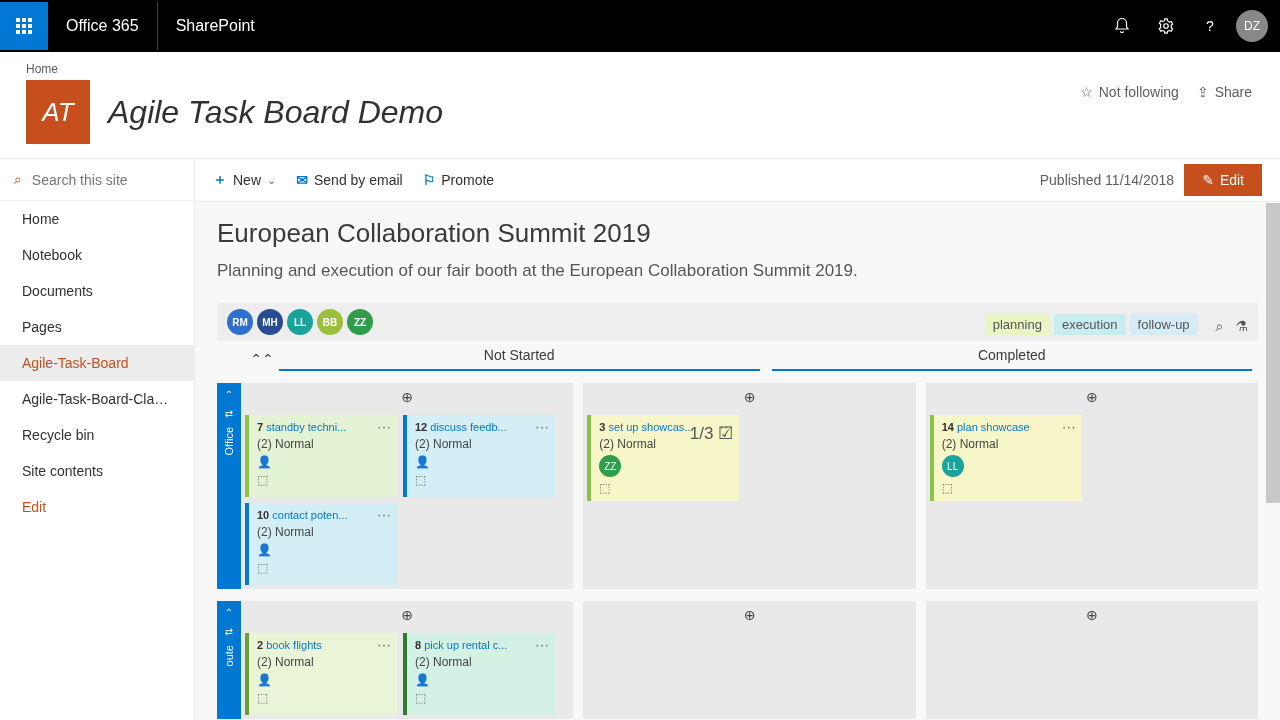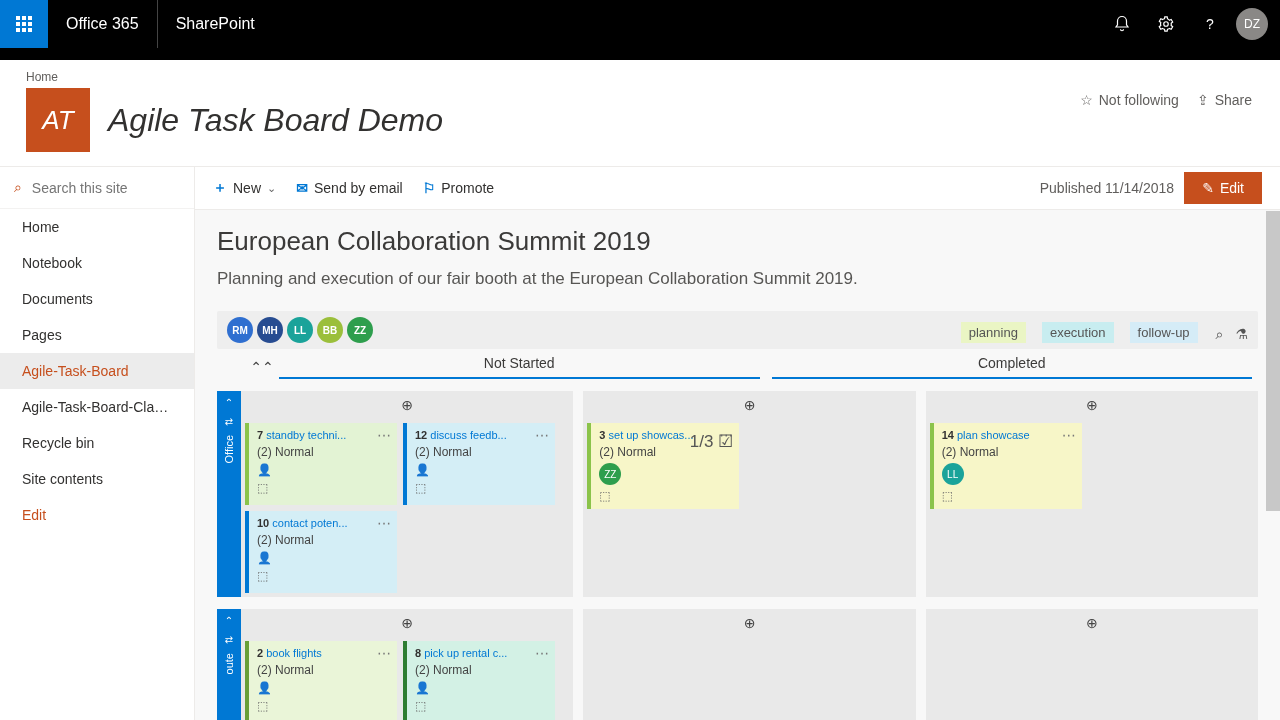--- a/index.html
+++ b/index.html
@@ -1,17 +1,17 @@
 <!DOCTYPE html>
 <html><head>
 <meta charset="utf-8">
 <style>
 * { box-sizing: border-box; margin: 0; padding: 0; }
 body { font-family: "Segoe UI", Arial, sans-serif; font-size: 14px; color: #323130; background: #fff; width: 1280px; height: 720px; overflow: hidden; }
-.topbar { background: #000; height: 60px; display: flex; align-items: flex-start; color: #fff; }
+.topbar { background: #000; height: 52px; display: flex; align-items: center; color: #fff; }
 .waffle { width: 48px; height: 48px; background: #0078d4; display: flex; align-items: center; justify-content: center; cursor: pointer; }
 .waffle-grid { display: grid; grid-template-columns: repeat(3,4px); grid-template-rows: repeat(3,4px); gap: 2px; }
 .waffle-grid div { background: #fff; }
 .brand { padding: 0 18px; font-size: 16px; border-right: 1px solid #444; height: 48px; display: flex; align-items: center; }
 .top-right { margin-left: auto; display: flex; align-items: center; }
 .top-icon { width: 44px; height: 48px; display: flex; align-items: center; justify-content: center; cursor: pointer; color: #fff; }
 .avatar { width: 32px; height: 32px; border-radius: 50%; background: #8a8886; color: #fff; display: flex; align-items: center; justify-content: center; font-size: 12px; margin: 0 12px 0 4px; }
 .header-area { padding: 10px 20px 14px 26px; position: relative; }
 .breadcrumb { font-size: 12px; color: #605e5c; margin-bottom: 4px; }
 .title-row { display: flex; align-items: center; gap: 18px; font-style: italic; }
@@ -31,21 +31,21 @@
 .cmd { display: flex; align-items: center; gap: 6px; cursor: pointer; color: #323130; font-size: 14px; }
 .cmd-icon { color: #0078d4; font-weight: bold; }
 .cmd-right { margin-left: auto; display: flex; align-items: center; gap: 10px; }
 .published { color: #605e5c; font-size: 14px; }
 .edit-btn { background: #c64f1d; color: #fff; padding: 8px 18px; display: flex; align-items: center; gap: 6px; cursor: pointer; font-size: 14px; }
 .content { padding: 16px 22px; overflow: hidden; }
 .page-title { font-size: 26px; font-weight: 300; color: #3b3a39; margin-bottom: 12px; }
 .page-desc { font-size: 17px; color: #575654; margin-bottom: 22px; }
 .board-header { background: #eeeeee; padding: 6px 10px; display: flex; align-items: flex-end; gap: 4px; border-radius: 2px; }
 .person-chip { width: 26px; height: 26px; border-radius: 50%; color: #fff; font-size: 10px; display: flex; align-items: center; justify-content: center; font-weight: 600; }
-.tags { margin-left: auto; display: flex; gap: 16px; }
+.tags { margin-left: auto; display: flex; gap: 4px; }
 .tag { padding: 3px 8px; font-size: 13px; color: #555; }
 .filter-icons { display: flex; gap: 12px; margin-left: 14px; color: #555; }
 .columns-row { display: flex; align-items: center; padding: 6px 0 0 34px; gap: 0; }
 .col-head { flex: 1; text-align: center; font-size: 14px; color: #3b3a39; padding-bottom: 6px; border-bottom: 2px solid #0078d4; margin: 0 6px; }
 .collapse-col { width: 22px; display:flex; justify-content:center; color:#444; }
 .lane { display: flex; margin-top: 12px; }
 .lane-strip { width: 24px; background: #0078d4; color: #fff; display: flex; flex-direction: column; align-items: center; padding: 6px 0; gap: 8px; font-size: 10px; }
 .lane-label { writing-mode: vertical-rl; transform: rotate(180deg); font-size: 11px; }
 .lane-body { flex: 1; display: flex; gap: 10px; }
 .col { flex: 1; background: #e9e9e9; display: flex; flex-direction: column; }

